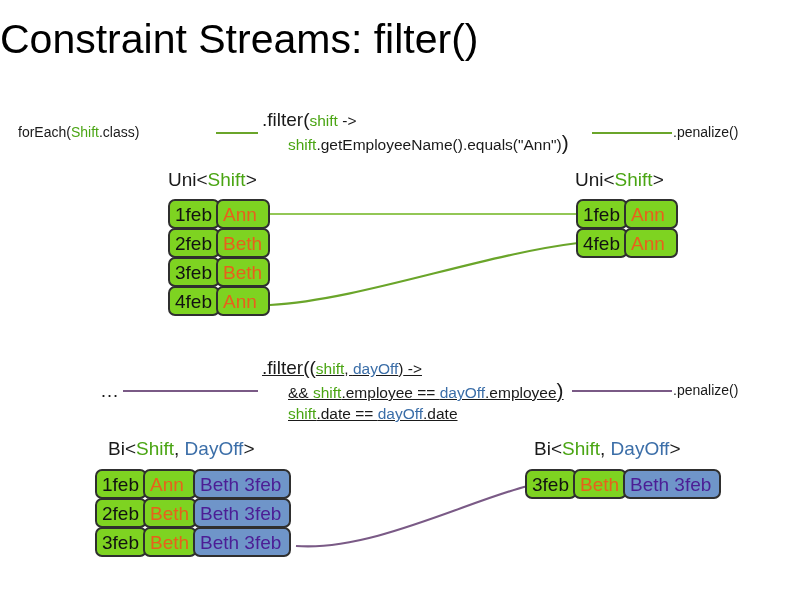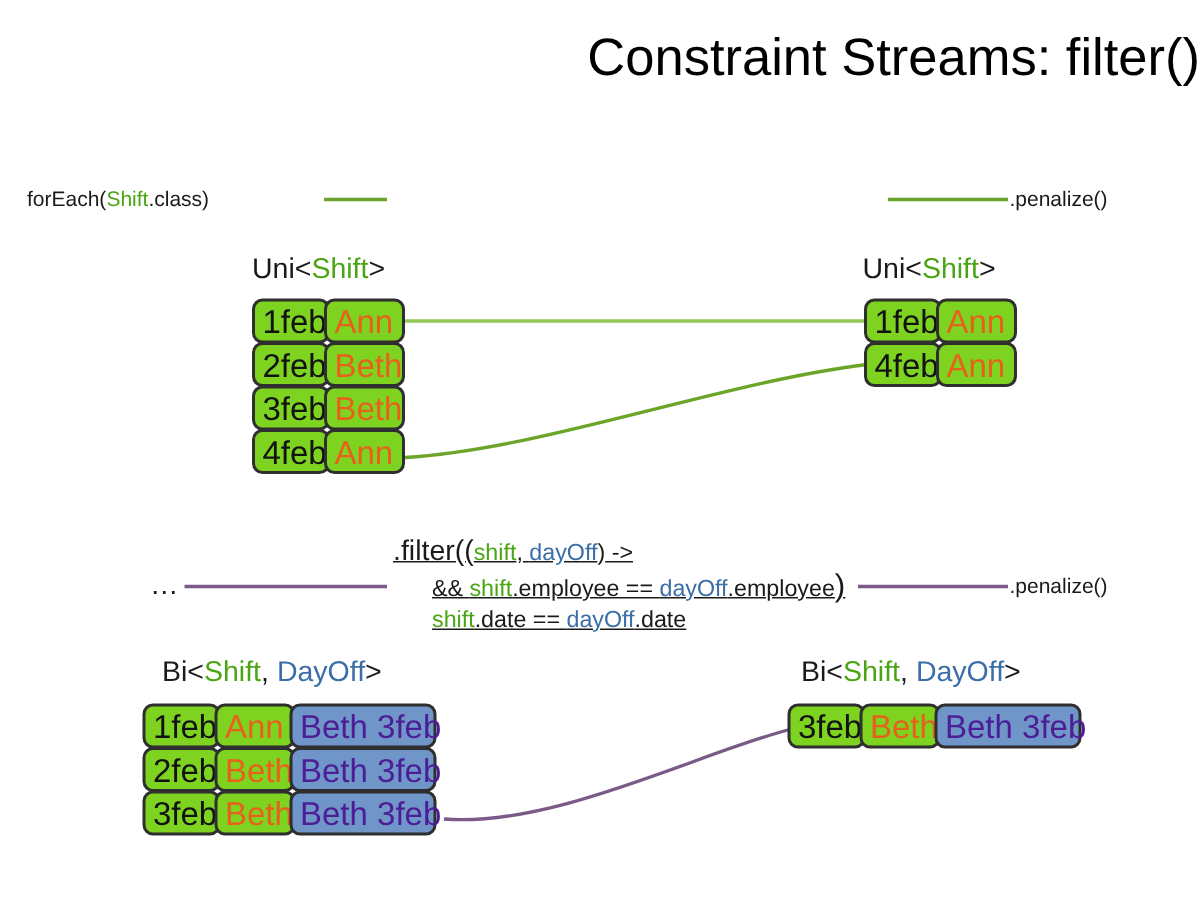--- a/index.html
+++ b/index.html
@@ -28,22 +28,22 @@
     height: 600px;
     pointer-events: none;
   }
 
   
   .title {
     position: absolute;
     left: 0;
     top: 18px;
     width: 800px;
-    text-align: right;
-    font-size: 35px;
+    text-align: left;
+    font-size: 41px;
     line-height: 42px;
     color: #000000;
     white-space: nowrap;
   }
   .subtitle {
     position: absolute;
     left: 0;
     top: 66px;
     width: 800px;
     text-align: center;
@@ -99,21 +99,21 @@
     display: flex;
     align-items: stretch;
     margin-bottom: -1px;
   }
   .cell {
     box-sizing: border-box;
     height: 30px;
     line-height: 28px;
     border: 2px solid #2b2b2b;
     border-radius: 7px;
-    font-size: 22px;
+    font-size: 19px;
     padding: 0 5px;
     white-space: nowrap;
     text-align: left;
     position: relative;
   }
   .cell.shift-date {
     background: #7ed321;
     color: #121212;
     border-color: #2f2f2f;
   }
@@ -155,20 +155,24 @@
 
     <line x1="572" y1="391" x2="672" y2="391" stroke="#7a5a86" stroke-width="2.2"></line>
 
     <path d="M 296 546 C 370 552 470 500 528 486" fill="none" stroke="#7a5a86" stroke-width="2.2"></path>
   </svg>
 
   <div class="title">Constraint Streams: filter()</div>
 
   <div class="code" style="left:18px; top:121px;"><span class="tok-plain">forEach(</span><span class="tok-shift">Shift</span><span class="tok-plain">.class)</span></div>
 
+  <div class="lambda-block" style="left:262px; top:108px;">
+    <div class="lambda-head"><span class="tok-plain">.filter(</span><span class="tok-shift small" style="font-size:15.5px;">shift</span><span class="tok-plain" style="font-size:15.5px;"> -&gt;</span></div>
+    <div class="lambda-body"><span class="tok-shift">shift</span><span class="tok-plain">.getEmployeeName().equals("Ann")</span><span class="tok-plain paren-big">)</span></div>
+  </div>
 
   <div class="code" style="left:673px; top:121px;">.penalize()</div>
 
   <div class="type-label" style="left:168px; top:168px;"><span class="tok-plain">Uni&lt;</span><span class="tok-shift">Shift</span><span class="tok-plain">&gt;</span></div>
 
   <div class="type-label" style="left:575px; top:168px;"><span class="tok-plain">Uni&lt;</span><span class="tok-shift">Shift</span><span class="tok-plain">&gt;</span></div>
 
   <div class="tuple-table" id="uni-input-table" style="left:168px; top:199px;">
       <div class="tuple-row">
         <div class="cell shift-date" style="width: 52px;">1feb</div>

